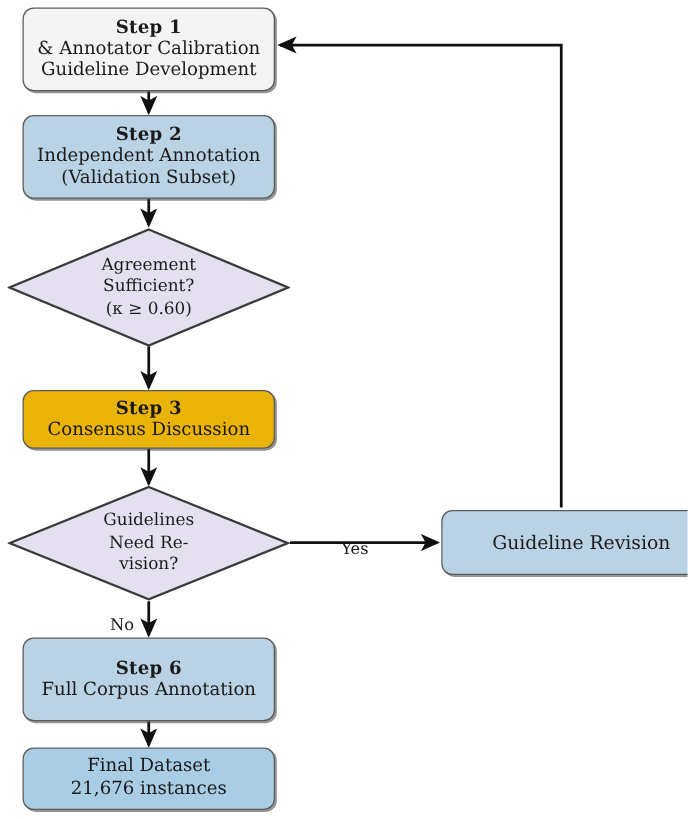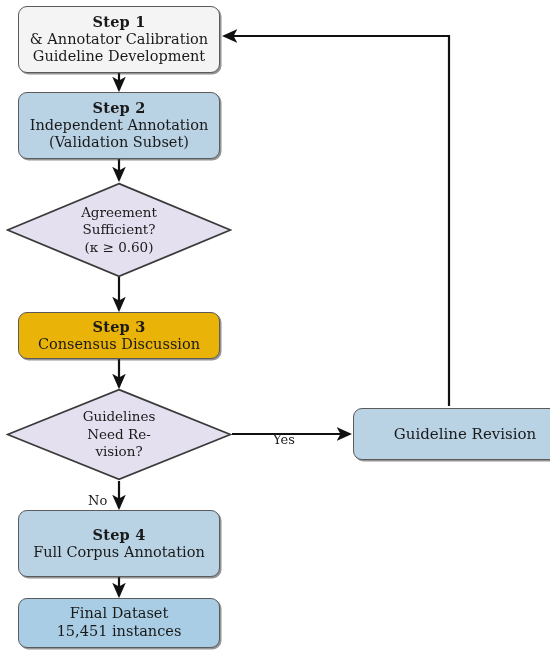--- a/index.html
+++ b/index.html
@@ -147,25 +147,25 @@
       <span>Need Re-</span>
       <span>vision?</span>
     </div>
   </div>
 
   <div class="node box" style="left:353px; top:408px; width:224px; height:52px; background:#b9d2e4; font-size:15px;">
     <span class="ln">Guideline Revision</span>
   </div>
 
   <div class="node box" style="left:18px; top:510px; width:202px; height:67px; background:#b9d2e4; font-size:14.5px;">
-    <span class="ln ttl">Step 4</span>
+    <span class="ln ttl">Step 6</span>
     <span class="ln">Full Corpus Annotation</span>
   </div>
 
   <div class="node box" style="left:18px; top:598px; width:202px; height:50px; background:#a8cde5; font-size:14.5px;">
     <span class="ln">Final Dataset</span>
-    <span class="ln">15,451 instances</span>
+    <span class="ln">21,676 instances</span>
   </div>
 
   <div class="edge-label" style="left:273px; top:411px;margin-top:21px;">Yes</div>
   <div class="edge-label" style="left:88px; top:481px;margin-top:12px;">No</div>
 
 </div>
 
 </body></html>

